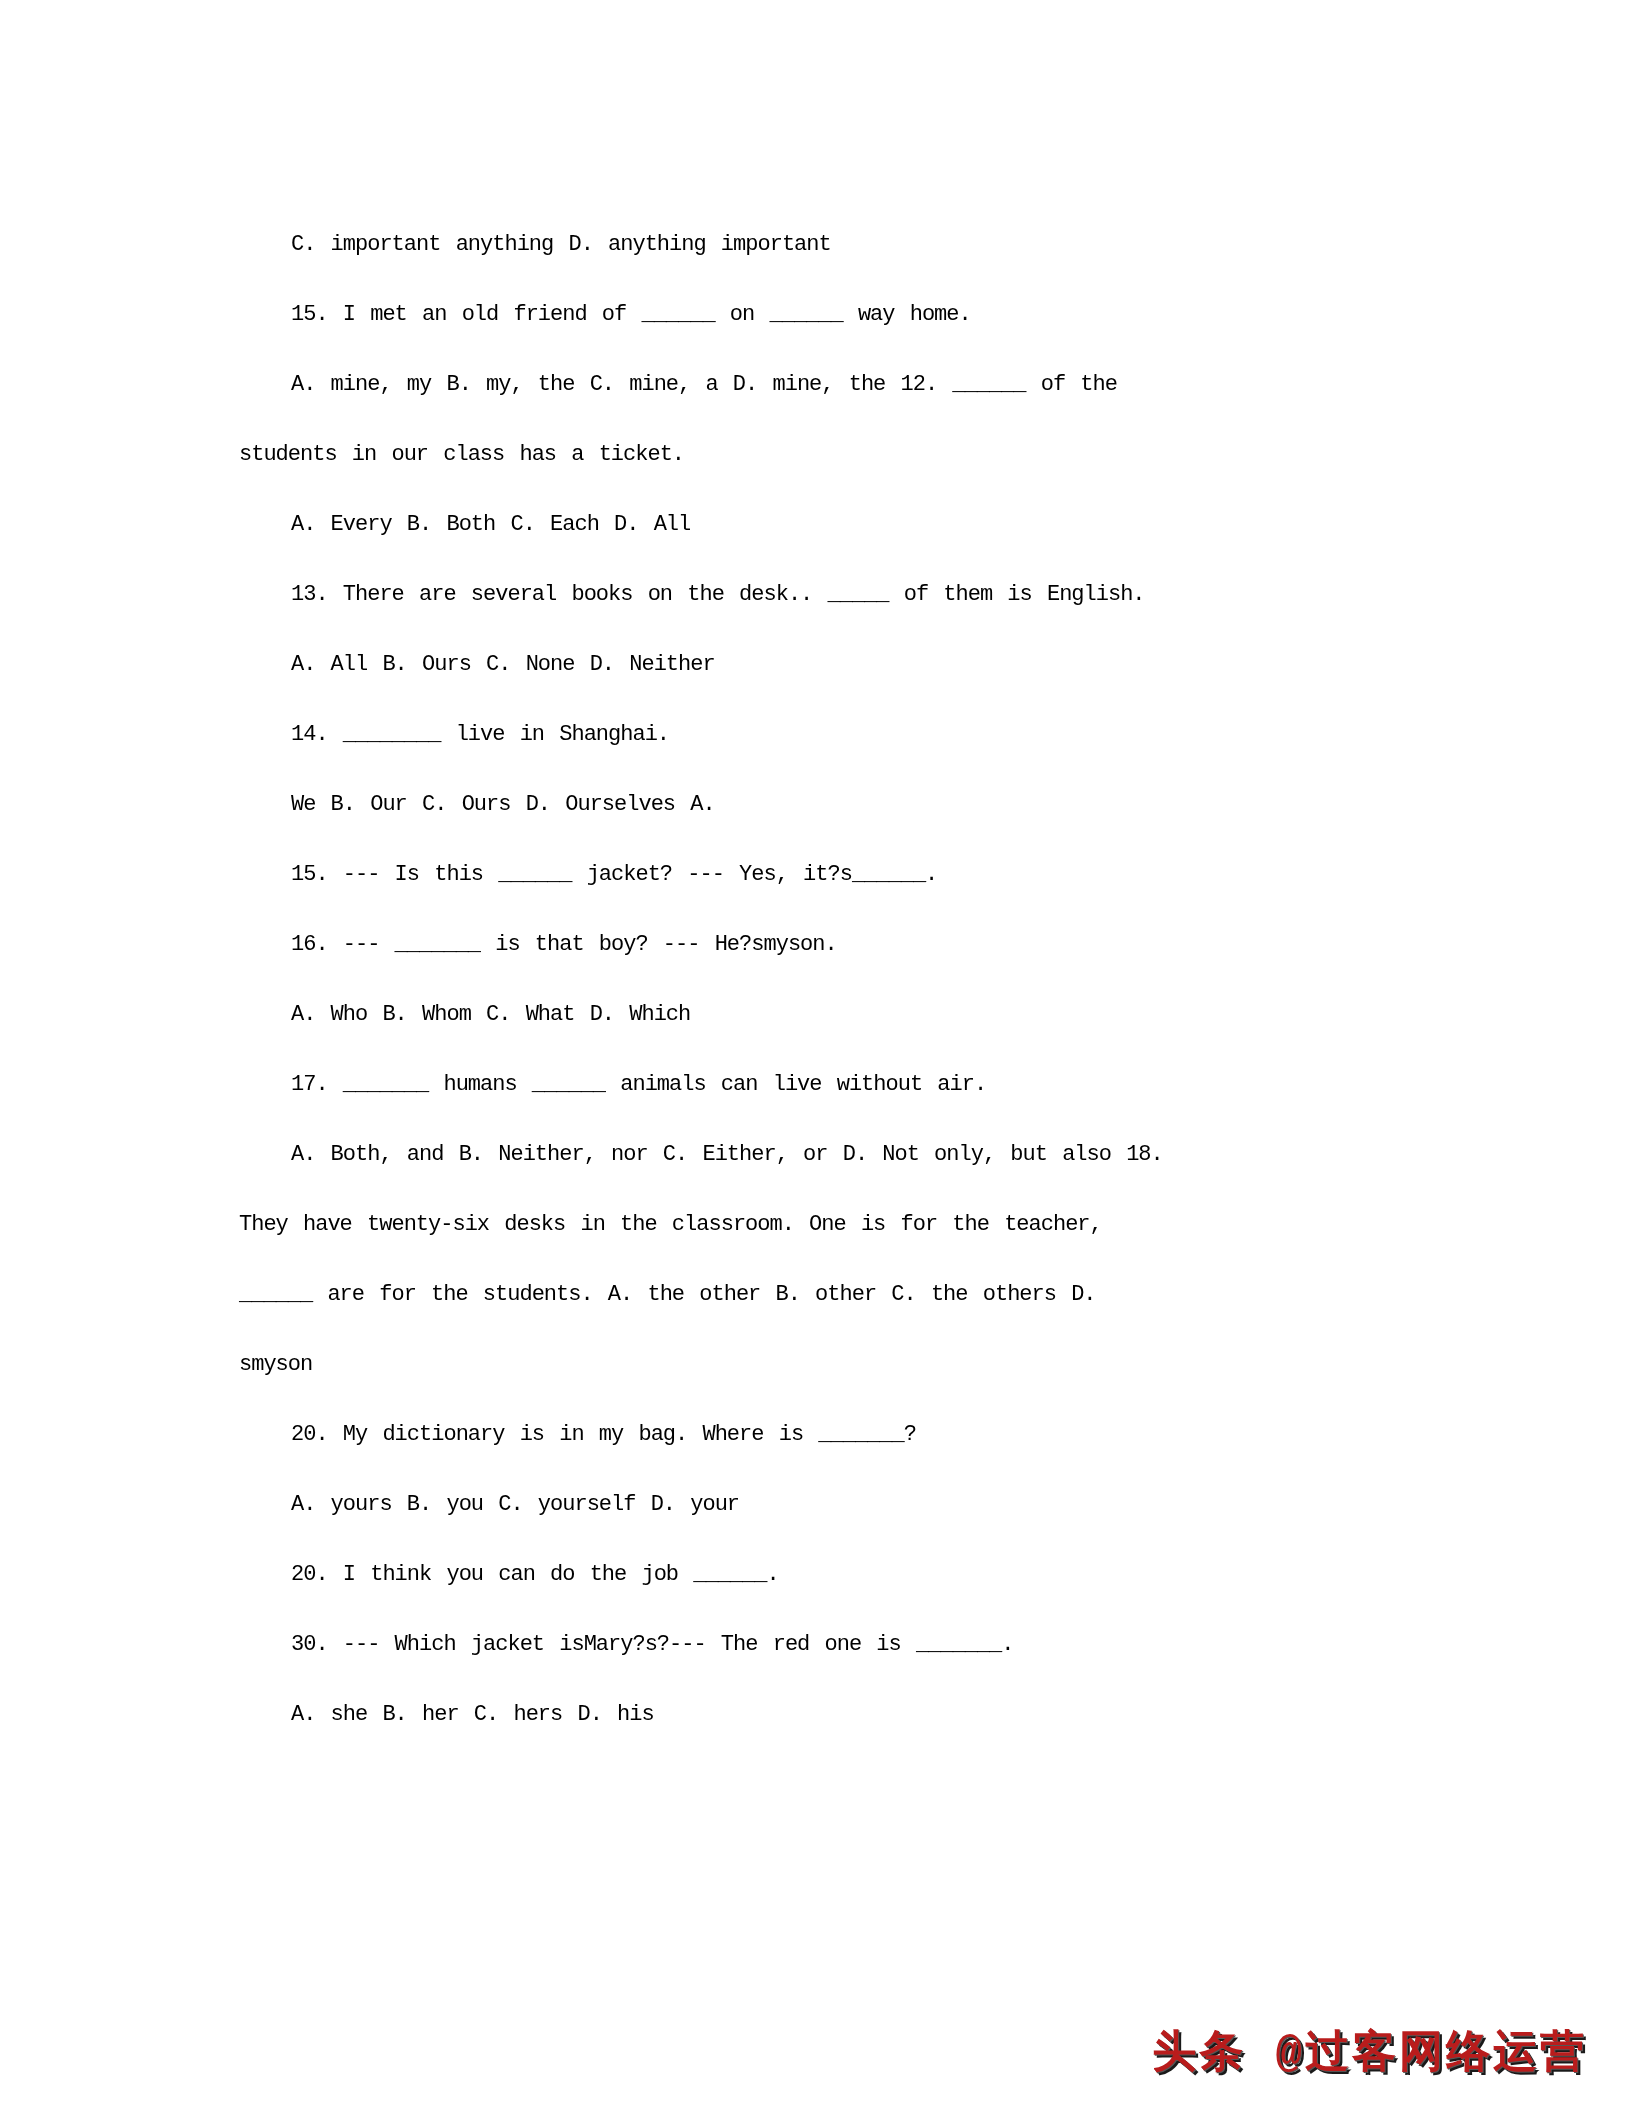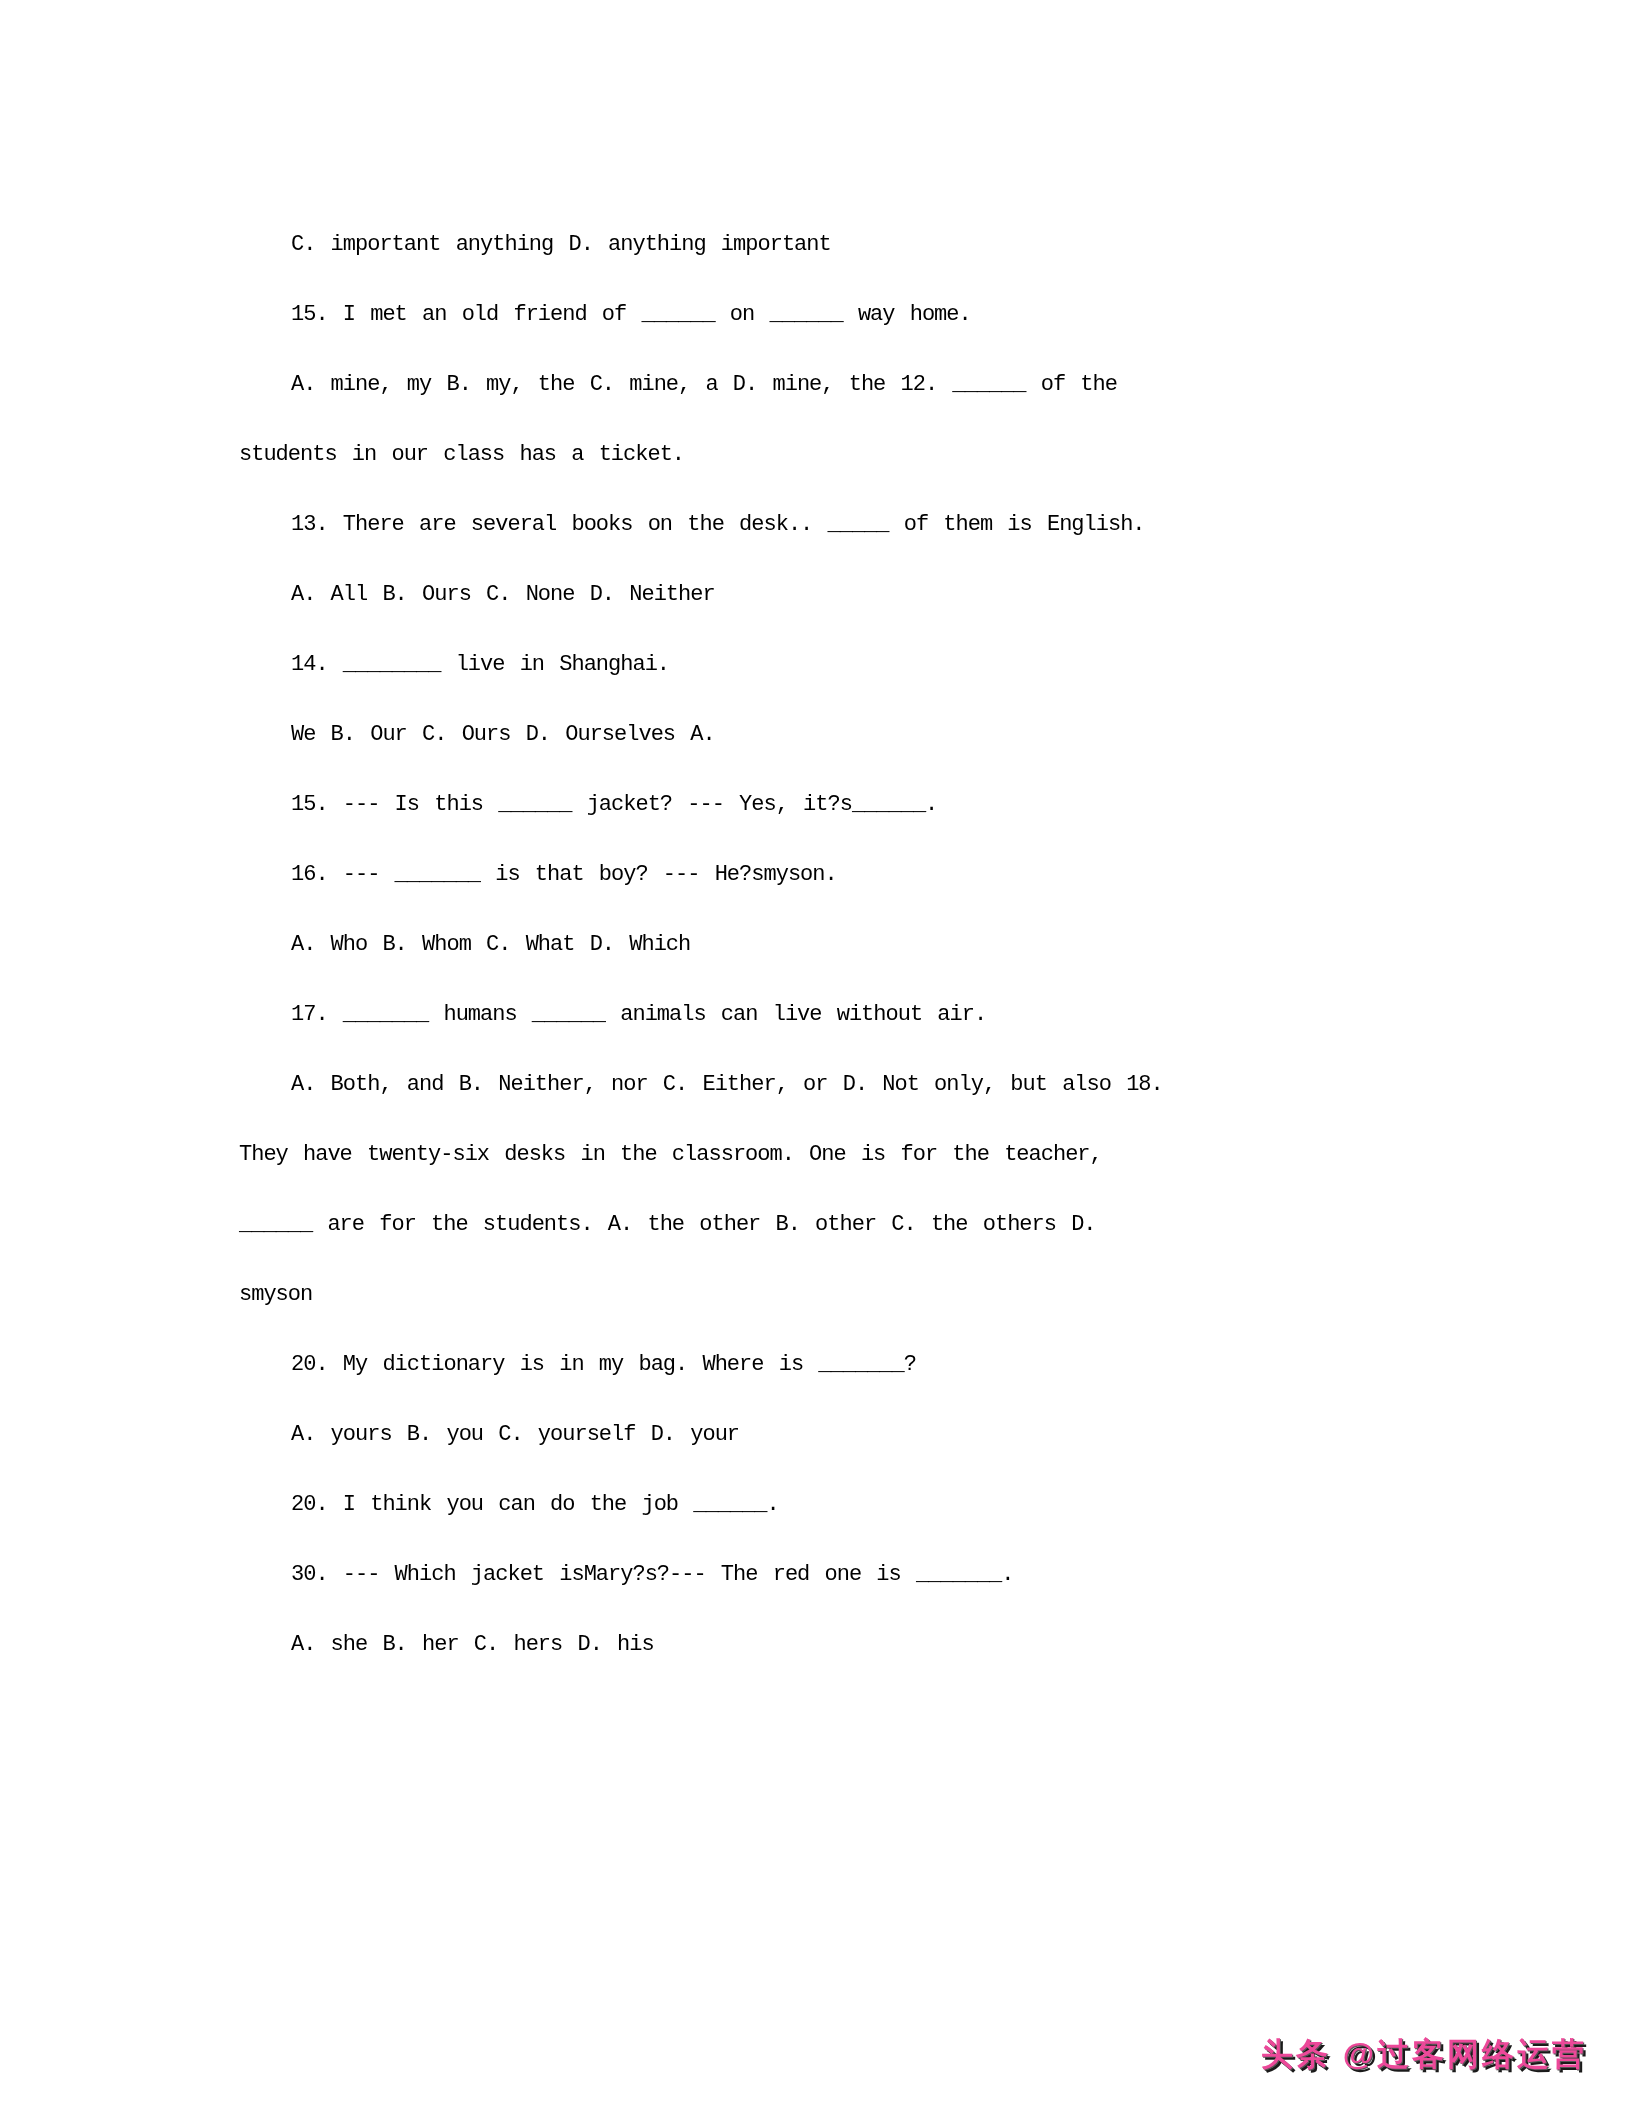--- a/index.html
+++ b/index.html
@@ -26,38 +26,39 @@
     color: #000000;
     white-space: pre;
   }
   .line.indent { padding-left: 52px; }
   .watermark {
     position: absolute;
     right: 45px;
     top: 2028px;
     height: 52px;
     line-height: 52px;
-    font-size: 32px;
+    font-size: 44px;
     font-weight: bold;
     letter-spacing: 3px;
-    font-family: Liberation Sans, sans-serif;
-    color: #ec4899;
+    font-family: Liberation Mono, monospace;
+    color: #b91c1c;
     text-shadow: 1px 1px 0 #555555, 3px 3px 0 #1a1a1a;
     white-space: pre;
   }
 </style>
 </head>
 <body>
 
 <div class="page">
   <div class="doc" id="doc">
       <div class="line indent">C. important anything D. anything important</div>
       <div class="line indent">15. I met an old friend of ______ on ______ way home.</div>
       <div class="line indent">A. mine, my B. my, the C. mine, a D. mine, the 12. ______ of the</div>
       <div class="line">students in our class has a ticket.</div>
+      <div class="line indent">A. Every B. Both C. Each D. All</div>
       <div class="line indent">13. There are several books on the desk.. _____ of them is English.</div>
       <div class="line indent">A. All B. Ours C. None D. Neither</div>
       <div class="line indent">14. ________ live in Shanghai.</div>
       <div class="line indent">We B. Our C. Ours D. Ourselves A.</div>
       <div class="line indent">15. --- Is this ______ jacket? --- Yes, it?s______.</div>
       <div class="line indent">16. --- _______ is that boy? --- He?smyson.</div>
       <div class="line indent">A. Who B. Whom C. What D. Which</div>
       <div class="line indent">17. _______ humans ______ animals can live without air.</div>
       <div class="line indent">A. Both, and B. Neither, nor C. Either, or D. Not only, but also 18.</div>
       <div class="line">They have twenty-six desks in the classroom. One is for the teacher,</div>

